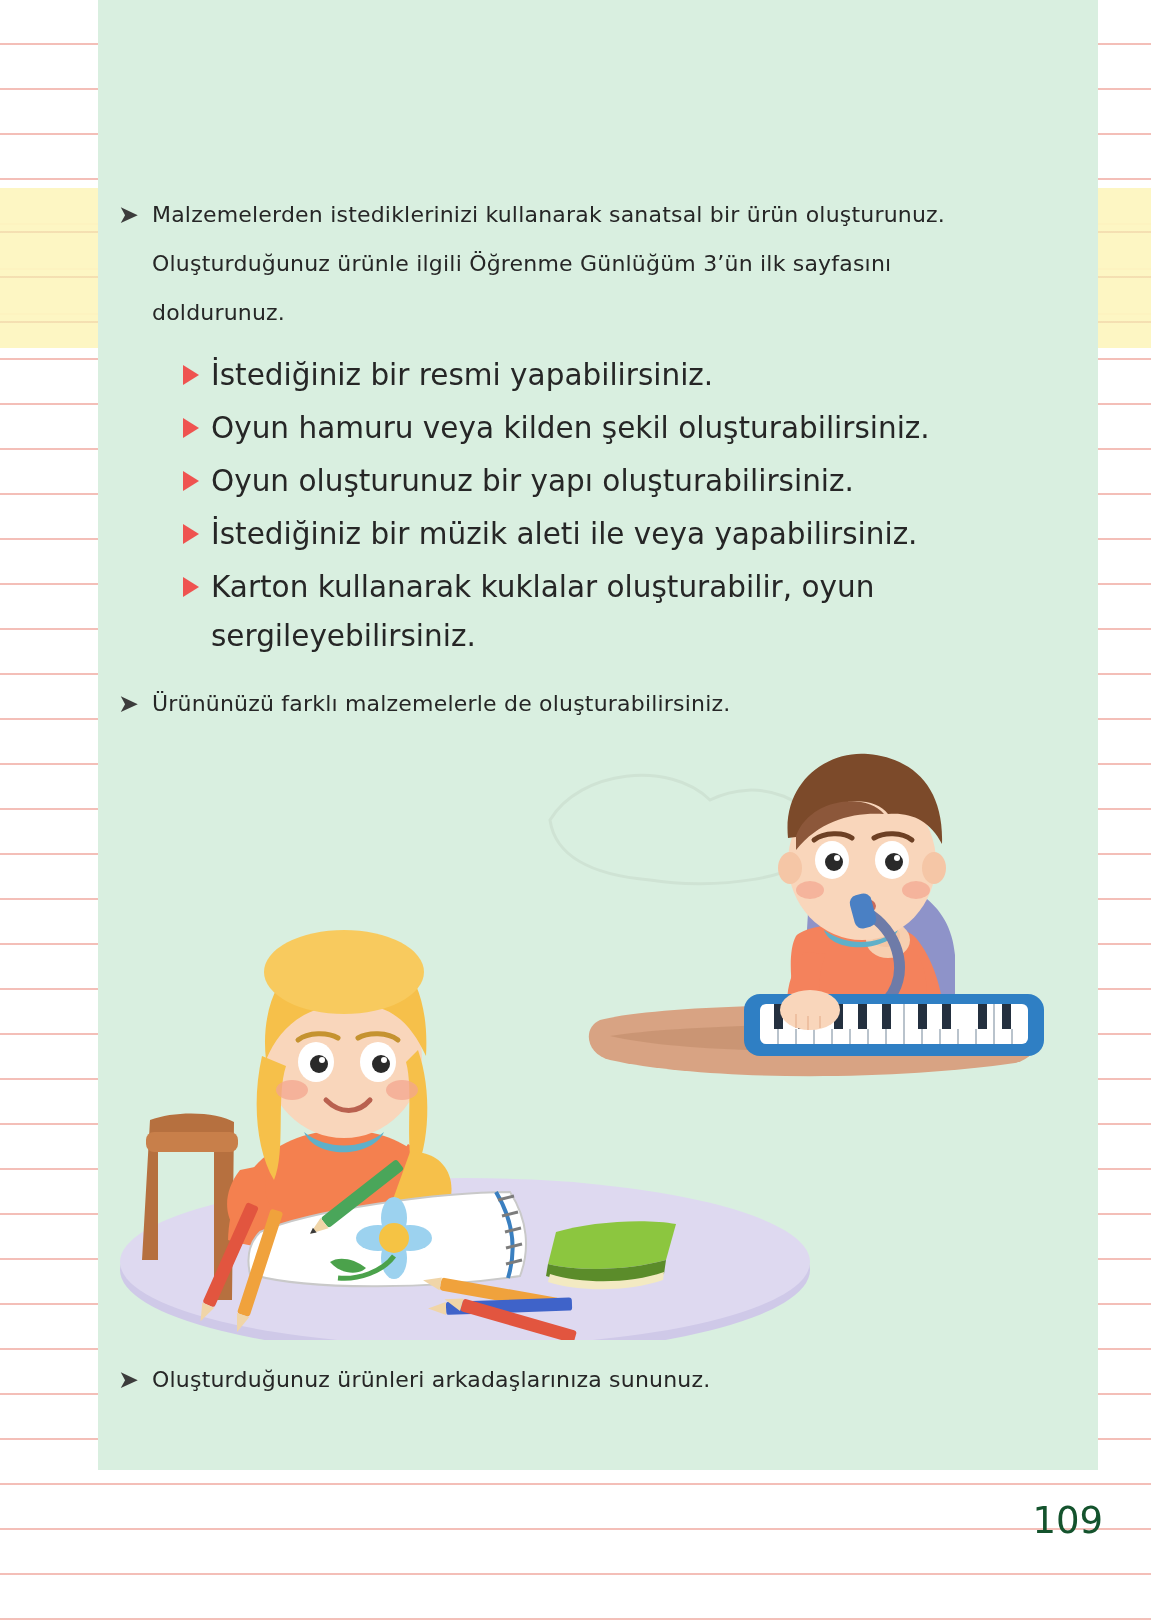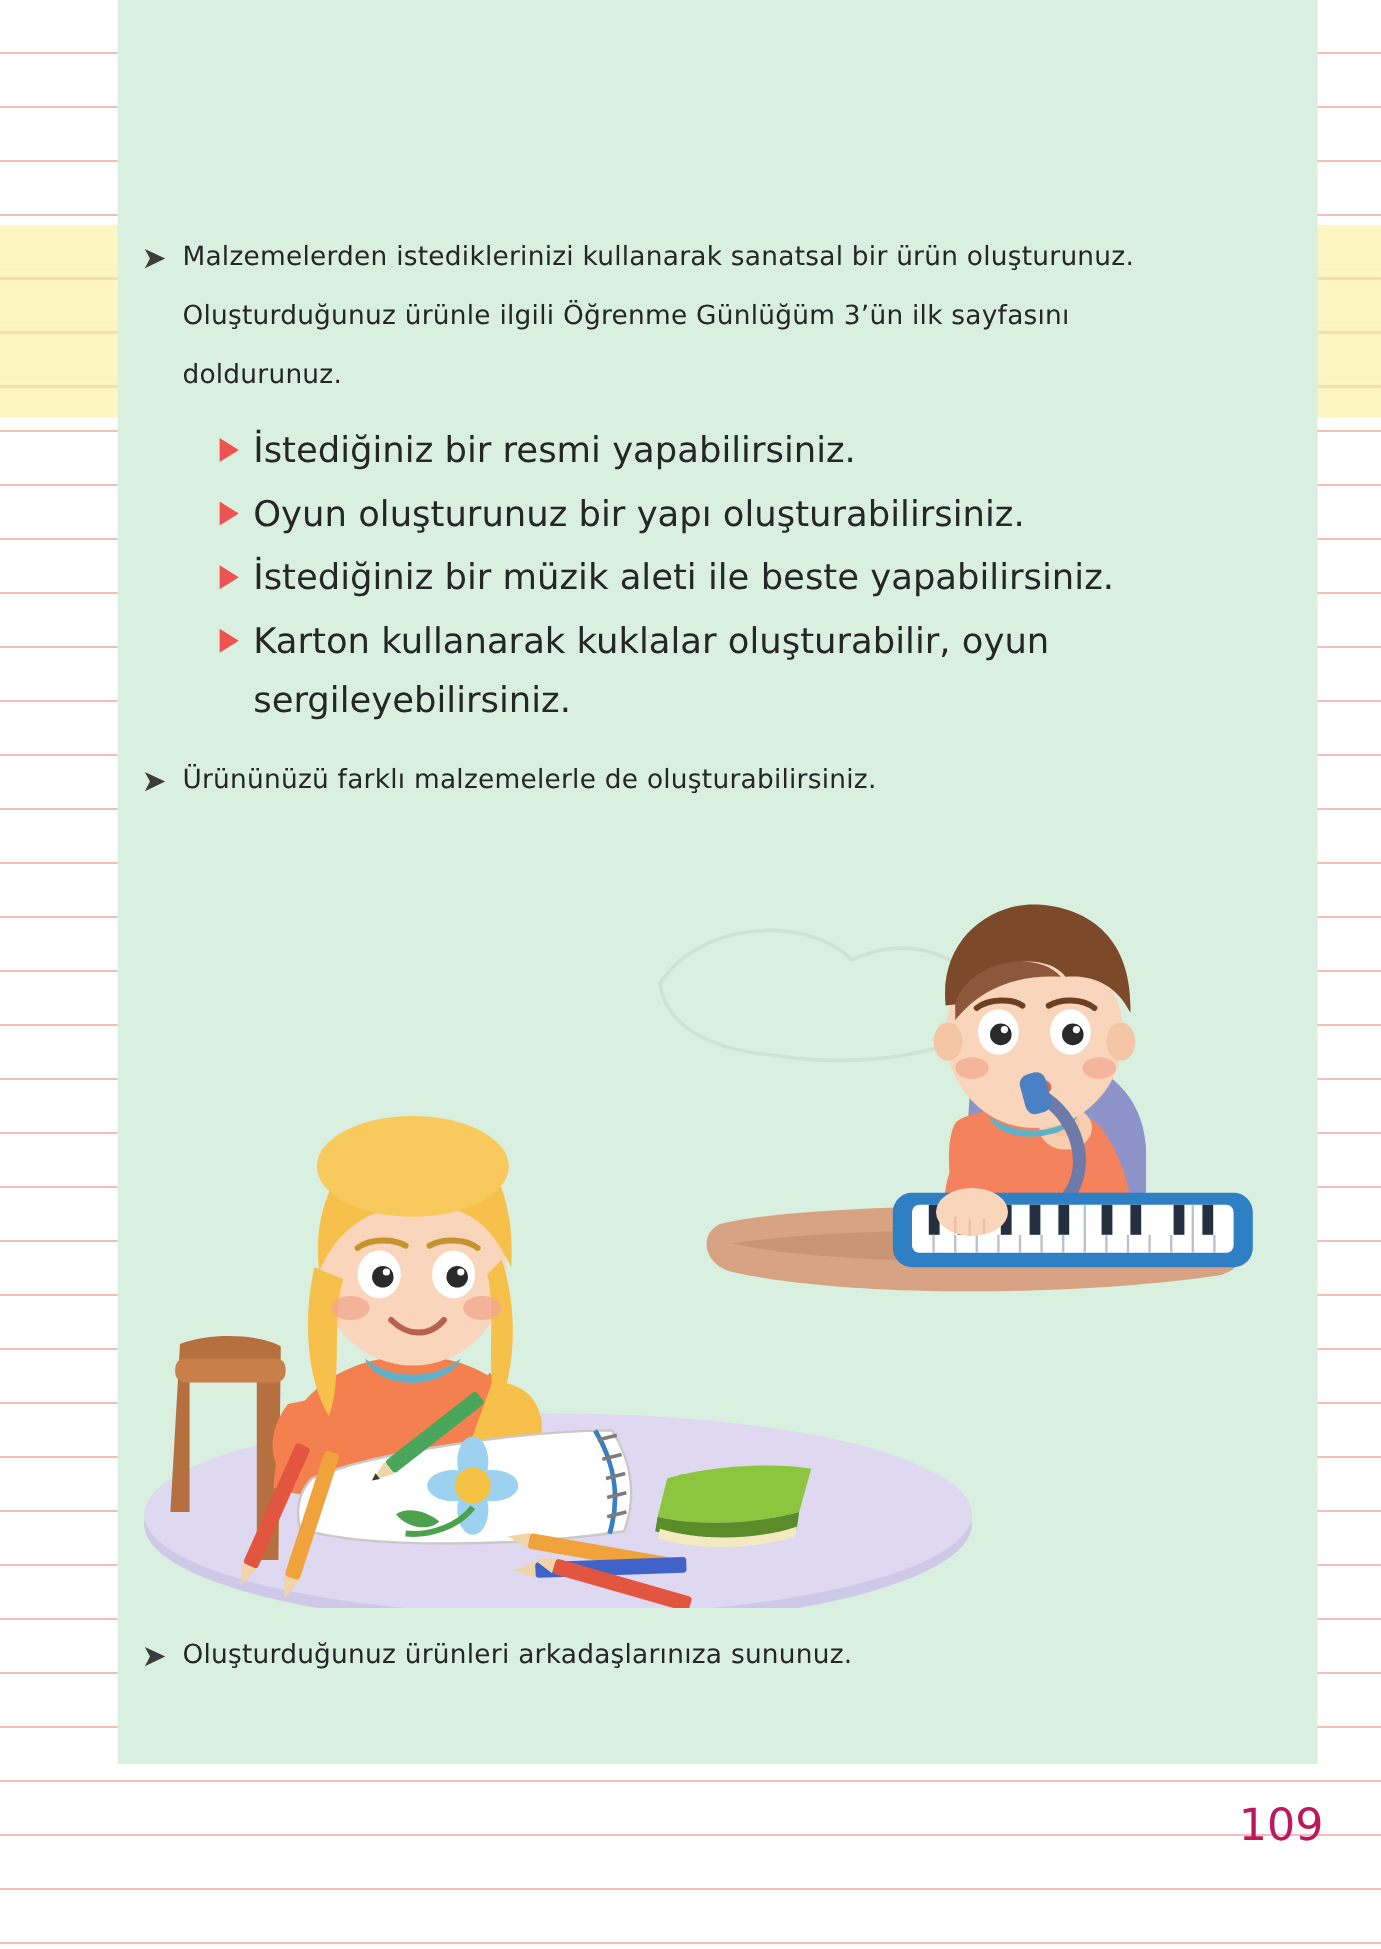--- a/index.html
+++ b/index.html
@@ -149,21 +149,21 @@
     height: 600px;
   }
 
   
   #page-number {
     position: absolute;
     right: 48px;
     bottom: 82px;
     font-family: "DejaVu Sans", sans-serif;
     font-size: 37px;
-    color: #be185d;
+    color: #14532d;
   }
 </style>
 </head>
 <body>
 
 <div id="page">
 
   <div id="ruled-lines"></div>
   <div id="yellow-band"></div>
   <div id="yellow-band-lines"></div>
@@ -179,33 +179,39 @@
 
     <div class="sub-list">
 
       <div class="sub-row">
         <div class="tri">
             <div class="tri-shape"></div>
           </div>
         <div class="sub-text">İstediğiniz bir resmi yapabilirsiniz.</div>
       </div>
 
+      <div class="sub-row">
+        <div class="tri">
+            <div class="tri-shape"></div>
+          </div>
+        <div class="sub-text">Oyun hamuru veya kilden şekil oluşturabilirsiniz.</div>
+      </div>
 
       <div class="sub-row">
         <div class="tri">
             <div class="tri-shape"></div>
           </div>
         <div class="sub-text">Oyun oluşturunuz bir yapı oluşturabilirsiniz.</div>
       </div>
 
       <div class="sub-row">
         <div class="tri">
             <div class="tri-shape"></div>
           </div>
-        <div class="sub-text">İstediğiniz bir müzik aleti ile beste yapabilirsiniz.</div>
+        <div class="sub-text">İstediğiniz bir müzik aleti ile veya yapabilirsiniz.</div>
       </div>
 
       <div class="sub-row">
         <div class="tri">
             <div class="tri-shape"></div>
           </div>
         <div class="sub-text">Karton kullanarak kuklalar oluşturabilir, oyun sergileyebilirsiniz.</div>
       </div>
 
     </div>

